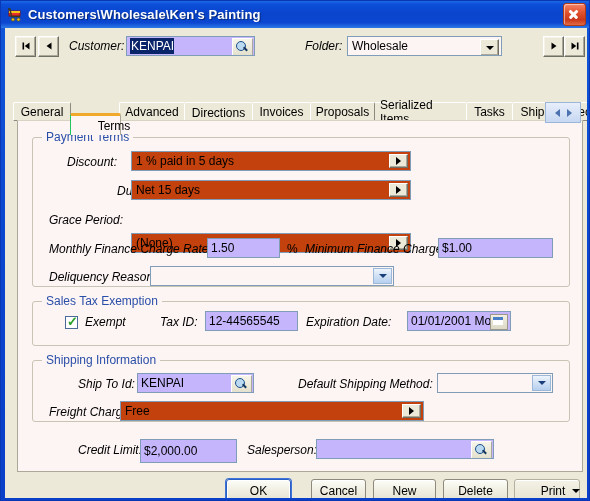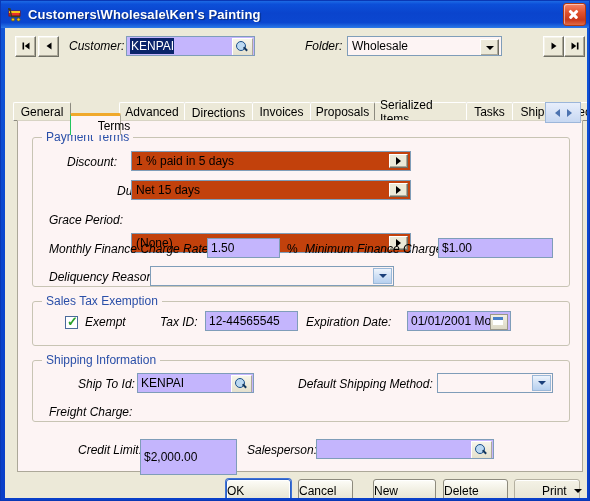--- a/index.html
+++ b/index.html
@@ -393,21 +393,21 @@
     position: absolute;
     box-sizing: border-box;
     height: 23px;
     background: linear-gradient(180deg,#fdfdf8 0%, #f2f0e4 45%, #e4e1d0 100%);
     border: 1px solid #8d8a7d;
     border-radius: 3px;
     font-size: 12px;
     color: #000;
     display: flex;
     align-items: center;
-    justify-content: flex-start;
+    justify-content: center;
     cursor: pointer;
     box-shadow: inset 0 1px 0 #ffffff;
   }
   .btn.default {
     border: 1px solid #2b5fc4;
     box-shadow: inset 0 0 0 1px #ffffff, 0 0 0 1px #3f72d6;
   }
   .btn .dd {
     width: 0; height: 0;
     border-left: 4px solid transparent;
@@ -638,44 +638,50 @@
         <div class="combo" style="left:404px; top:12px; width:116px; height:20px;">
           <span></span>
           <span class="arrowbox">
               <span class="chev"></span>
             </span>
         </div>
 
         <div class="lbl" style="left:16px; top:44px;">
           <span>Freight Charge:</span>
         </div>
+        <div class="dropfield" style="left:87px; top:40px; width:304px; height:20px;">
+          <span>Free</span>
+          <span class="btnR">
+              <span class="tri-right"></span>
+            </span>
+        </div>
       </div>
 
       <div class="lbl" style="left:60px; top:322px;">
         <span>Credit Limit:</span>
       </div>
-      <div class="tf" style="left:122px; top:318px; width:97px; height:36px;">
+      <div class="tf" style="left:122px; top:318px; width:97px; height:24px;">
         <span>$2,000.00</span>
       </div>
 
       <div class="lbl" style="left:229px; top:322px;">
         <span>Salesperson:</span>
       </div>
       <div class="tf" style="left:298px; top:318px; width:178px; height:20px;">
         <span></span>
         <div class="lookup">
           <span class="mag"></span>
         </div>
       </div>
     </div>
 
     <div class="btn default" style="left:221px; top:451px; width:65px;">
       <span>OK</span>
     </div>
-    <div class="btn" style="left:293px; top:451px; width:55px;">
+    <div class="btn" style="left:306px; top:451px; width:55px;">
       <span>Cancel</span>
     </div>
     <div class="btn" style="left:438px; top:451px; width:65px;">
       <span>Delete</span>
     </div>
     <div class="btn" style="left:368px; top:451px; width:63px;">
       <span>New</span>
     </div>
     <div class="btn" style="left:509px; top:451px; width:66px; border-color:#b4b0a0; background:linear-gradient(180deg,#f4f2e6,#e6e3d2);padding-left:27px;">
       <span>Print</span>

